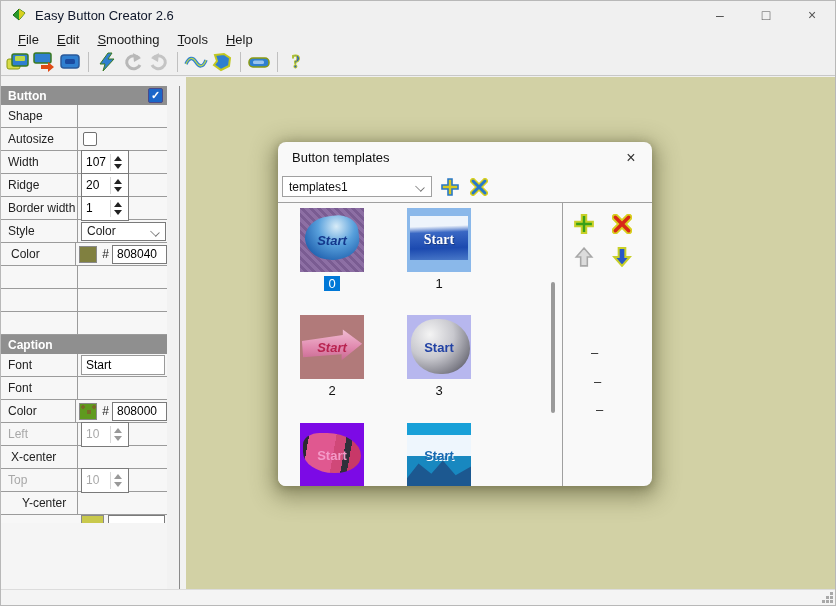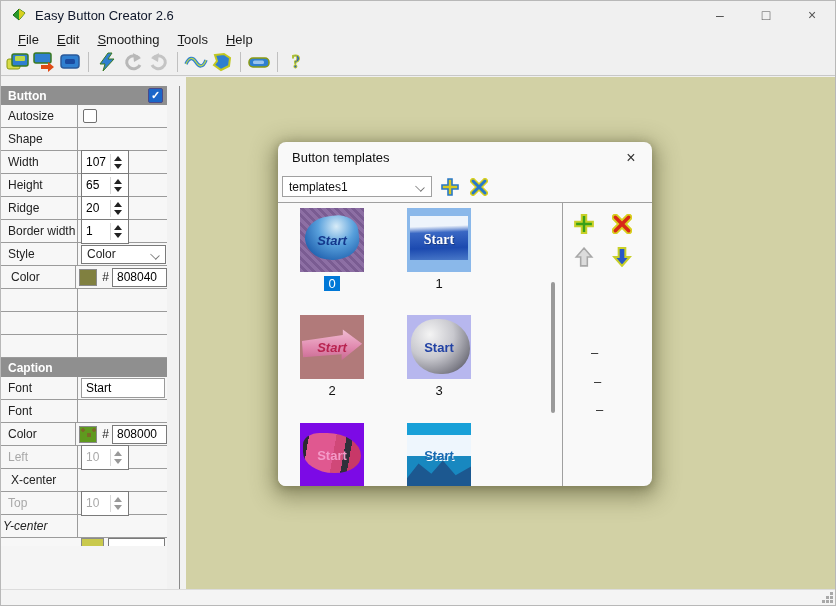--- a/index.html
+++ b/index.html
@@ -224,54 +224,42 @@
 <div class="main">
 
   <div class="props">
 
     <div class="sec-header">
       <span>Button</span>
       <span class="sec-cb">✓</span>
     </div>
 
     <div class="prow">
-      <div class="pcell-l">Autosize</div>
-      <div class="pcell-v">
-          <span class="cb-empty"></span>
-        </div>
-    </div>
-    <div class="prow">
       <div class="pcell-l">Shape</div>
       <div class="pcell-v"></div>
+    </div>
+    <div class="prow">
+      <div class="pcell-l">Autosize</div>
+      <div class="pcell-v">
+          <span class="cb-empty"></span>
+        </div>
     </div>
     <div class="prow">
       <div class="pcell-l">Width</div>
       <div class="pcell-v">
           <span class="spinbox">
         <input readonly="" value="107" style="">
         <span class="spin-btns">
               <span class="tri-up"></span>
               <span class="tri-dn"></span>
             </span>
       </span>
         </div>
     </div>
     <div class="prow">
-      <div class="pcell-l">Height</div>
-      <div class="pcell-v">
-          <span class="spinbox">
-        <input readonly="" value="65" style="">
-        <span class="spin-btns">
-              <span class="tri-up"></span>
-              <span class="tri-dn"></span>
-            </span>
-      </span>
-        </div>
-    </div>
-    <div class="prow">
       <div class="pcell-l">Ridge</div>
       <div class="pcell-v">
           <span class="spinbox">
         <input readonly="" value="20" style="">
         <span class="spin-btns">
               <span class="tri-up"></span>
               <span class="tri-dn"></span>
             </span>
       </span>
         </div>
@@ -362,21 +350,21 @@
           <span class="spinbox">
         <input readonly="" value="10" style="">
         <span class="spin-btns">
               <span class="tri-up"></span>
               <span class="tri-dn"></span>
             </span>
       </span>
         </div>
     </div>
     <div class="prow">
-      <div class="pcell-l" style="padding-left:2px;font-style:italic;">Y-center</div>
+      <div class="pcell-l" style="padding-left:21px;">Y-center</div>
       <div class="pcell-v"></div>
     </div>
     <div class="partial-row">
       <span class="sw2"></span>
       <span class="bx2"></span>
     </div>
   </div>
 
   <div class="splitter"></div>
 

